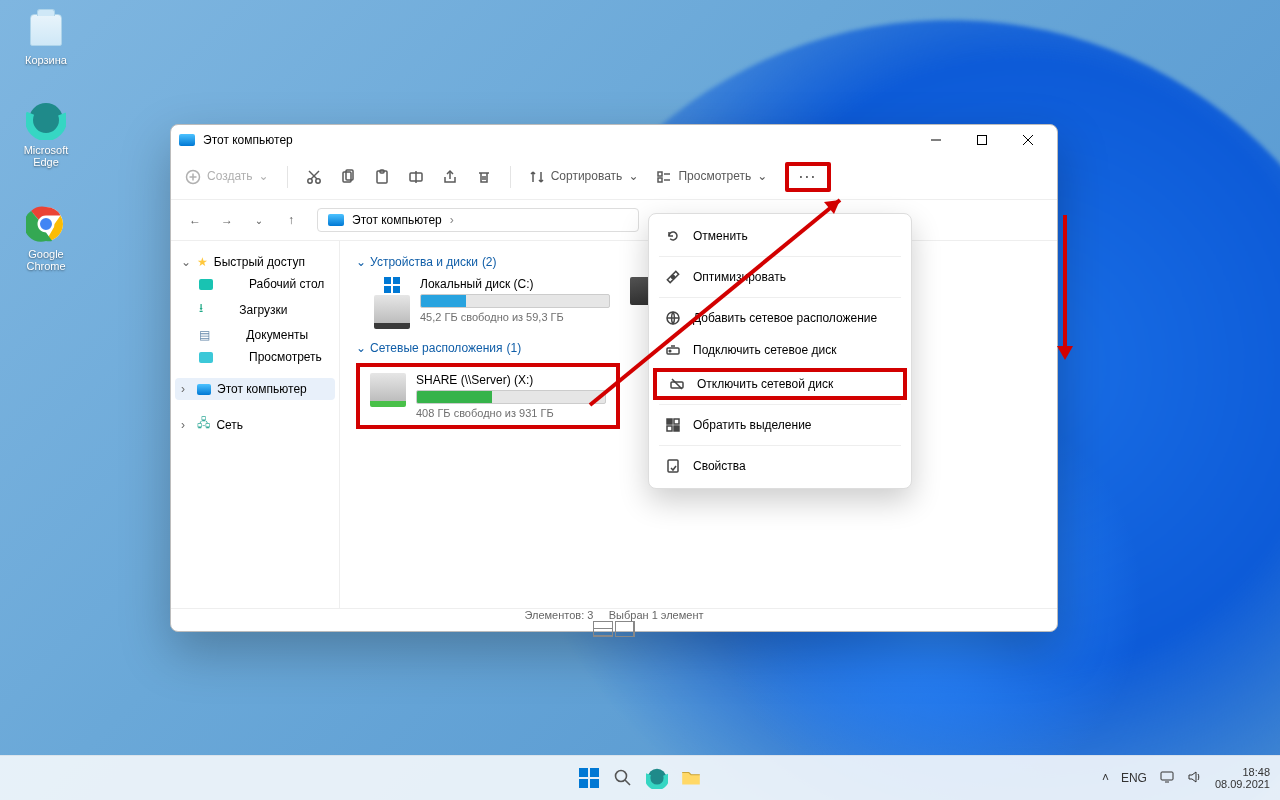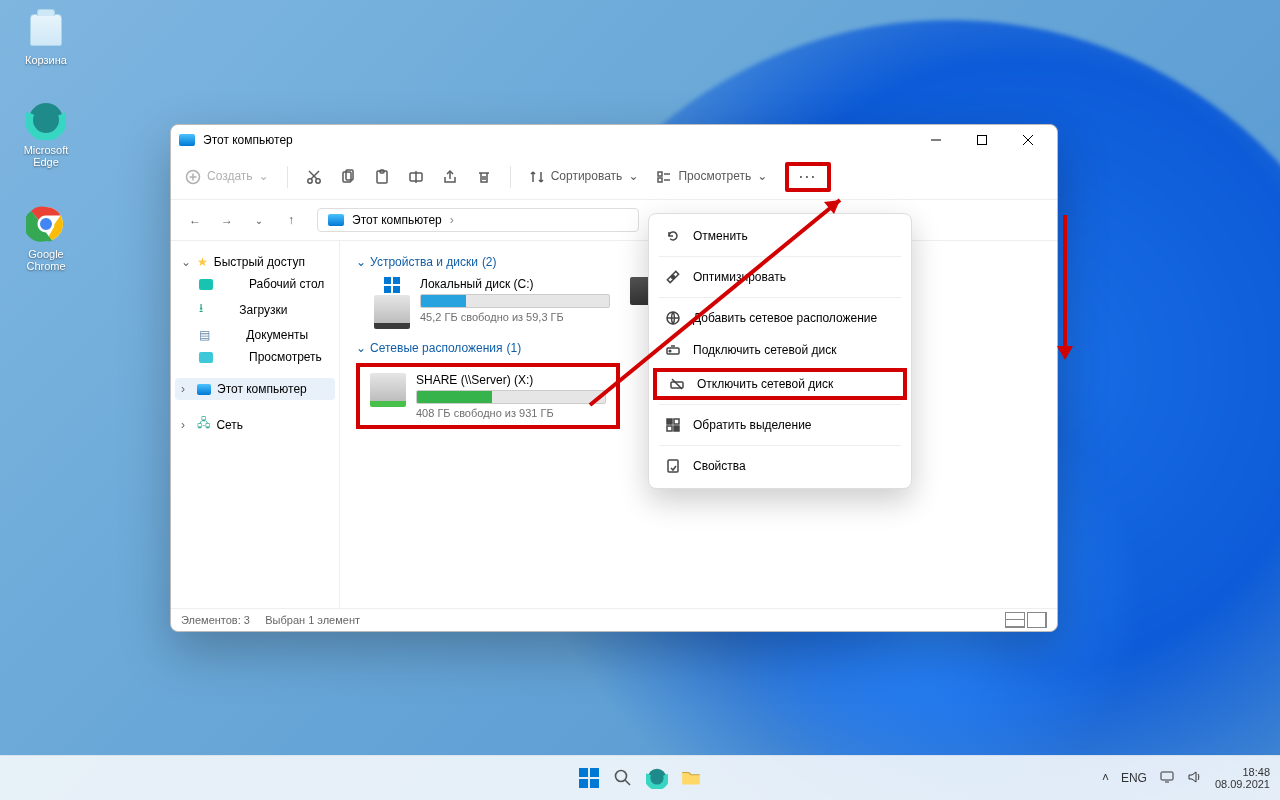--- a/index.html
+++ b/index.html
@@ -52,21 +52,21 @@
 .dvd{position:absolute;left:290px;top:36px;width:36px;height:28px;background:linear-gradient(#555,#333);border-radius:2px;}
 .dvd:after{content:"DVD";position:absolute;right:-2px;bottom:-2px;background:#000;color:#fff;font-size:7px;padding:1px 2px;}
 .net-box{border:4px solid #d20000;padding:2px;display:inline-block;}
 
 .menu{position:absolute;left:648px;top:213px;width:262px;background:#fff;border:1px solid #ddd;border-radius:8px;box-shadow:0 12px 30px rgba(0,0,0,.2);padding:6px 0;}
 .mitem{display:flex;align-items:center;gap:12px;padding:8px 16px;}
 .mitem svg{width:16px;height:16px;stroke:#454545;fill:none;stroke-width:1.5;flex-shrink:0;}
 .mitem.hl{border:4px solid #d20000;margin:2px 4px;padding:4px 12px;}
 .msep{height:1px;background:#eee;margin:4px 10px;}
 
-.status{height:22px;border-top:1px solid #eee;display:flex;align-items:center;padding:0 10px;color:#666;font-size:11px;justify-content:space-between;}
+.status{height:22px;border-top:1px solid #eee;display:flex;align-items:center;padding:0 10px;color:#666;font-size:11px;justify-content:space-between;flex-direction:column;}
 .status .views{display:flex;gap:2px;}
 .status .vbox{width:18px;height:14px;border:1px solid #888;display:flex;flex-direction:column;}
 .status .vbox .l{flex:1;border-bottom:1px solid #888;}
 
 .ann{position:absolute;pointer-events:none;}
 .arrow-line{stroke:#d20000;stroke-width:4;fill:none;}
 .arrow-head{fill:#d20000;}
 
 .taskbar{position:absolute;left:0;right:0;bottom:0;height:44px;background:rgba(245,248,252,.9);border-top:1px solid rgba(0,0,0,.05);display:flex;align-items:center;}
 .taskbar .center{position:absolute;left:50%;transform:translateX(-50%);display:flex;gap:8px;}
@@ -348,21 +348,21 @@
         <path d="M2 8h12M8 2c2 3 2 9 0 12M8 2c-2 3-2 9 0 12"></path>
       </svg>
       <span>Добавить сетевое расположение</span>
     </div>
   <div class="mitem">
       <svg viewBox="0 0 16 16">
         <rect x="2" y="6" width="12" height="6" rx="1"></rect>
         <circle cx="5" cy="9" r="0.8" fill="#454545"></circle>
         <path d="M6 4l4 0"></path>
       </svg>
-      <span>Подключить сетевой диск</span>
+      <span>Подключить сетевое диск</span>
     </div>
   <div class="mitem hl">
       <svg viewBox="0 0 16 16">
         <rect x="2" y="6" width="12" height="6" rx="1"></rect>
         <line x1="3" y1="3" x2="13" y2="13"></line>
       </svg>
       <span>Отключить сетевой диск</span>
     </div>
   <div class="msep"></div>
   <div class="mitem">

